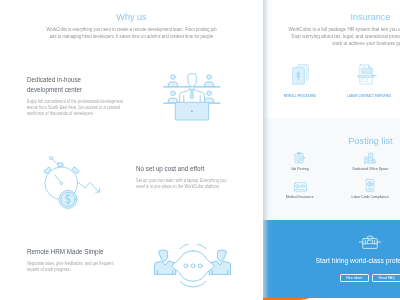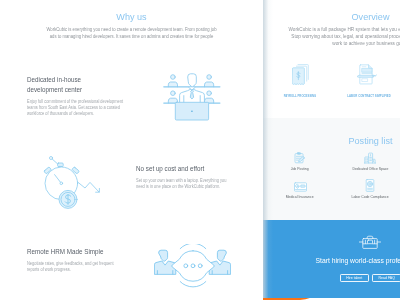--- a/index.html
+++ b/index.html
@@ -124,21 +124,21 @@
    </svg>
   </div>
 
 </div>
 
 <div class="right-col">
   <div class="grayband"></div>
   <div class="blueband"></div>
   <div class="shadow-edge"></div>
 
-  <div class="r-title" style="top:12px;"><span>Overview</span></div>
+  <div class="r-title" style="top:12px;"><span>Insurance</span></div>
   <div class="r-intro" style="top:26px;"><span class="sx">WorkCubic is a full package HR system that lets you employ workers overseas. Stop worrying about tax, legal, and operational procedures, and focus on the work to achieve your business goals.</span></div>
 
   <div class="ov-item" style="left:2px;top:64px;">
     <svg width="17" height="21" viewBox="0 0 17 21">
      <g fill="none" stroke="#b4dff7" stroke-width="0.7" stroke-linejoin="round" stroke-linecap="round">
       <path d="M6.0 0.55 h9.6 a0.7 0.7 0 0 1 0.7 0.7 v14.2"></path>
       <path d="M4.4 2.2 h9.6 a0.7 0.7 0 0 1 0.7 0.7 v14.2"></path>
      </g>
      <g fill="#ddf1fc" stroke="#a5d9f4" stroke-width="0.75" stroke-linejoin="round" stroke-linecap="round">
       <path d="M0.45 4.5 a0.7 0.7 0 0 1 0.7 -0.7 h10.5 a0.7 0.7 0 0 1 0.7 0.7 v15.2 l-1.19 1.0 l-1.19 -1.0 l-1.19 1.0 l-1.19 -1.0 l-1.19 1.0 l-1.19 -1.0 l-1.19 1.0 l-1.19 -1.0 l-1.19 1.0 l-1.19 -1.0 z"></path>

